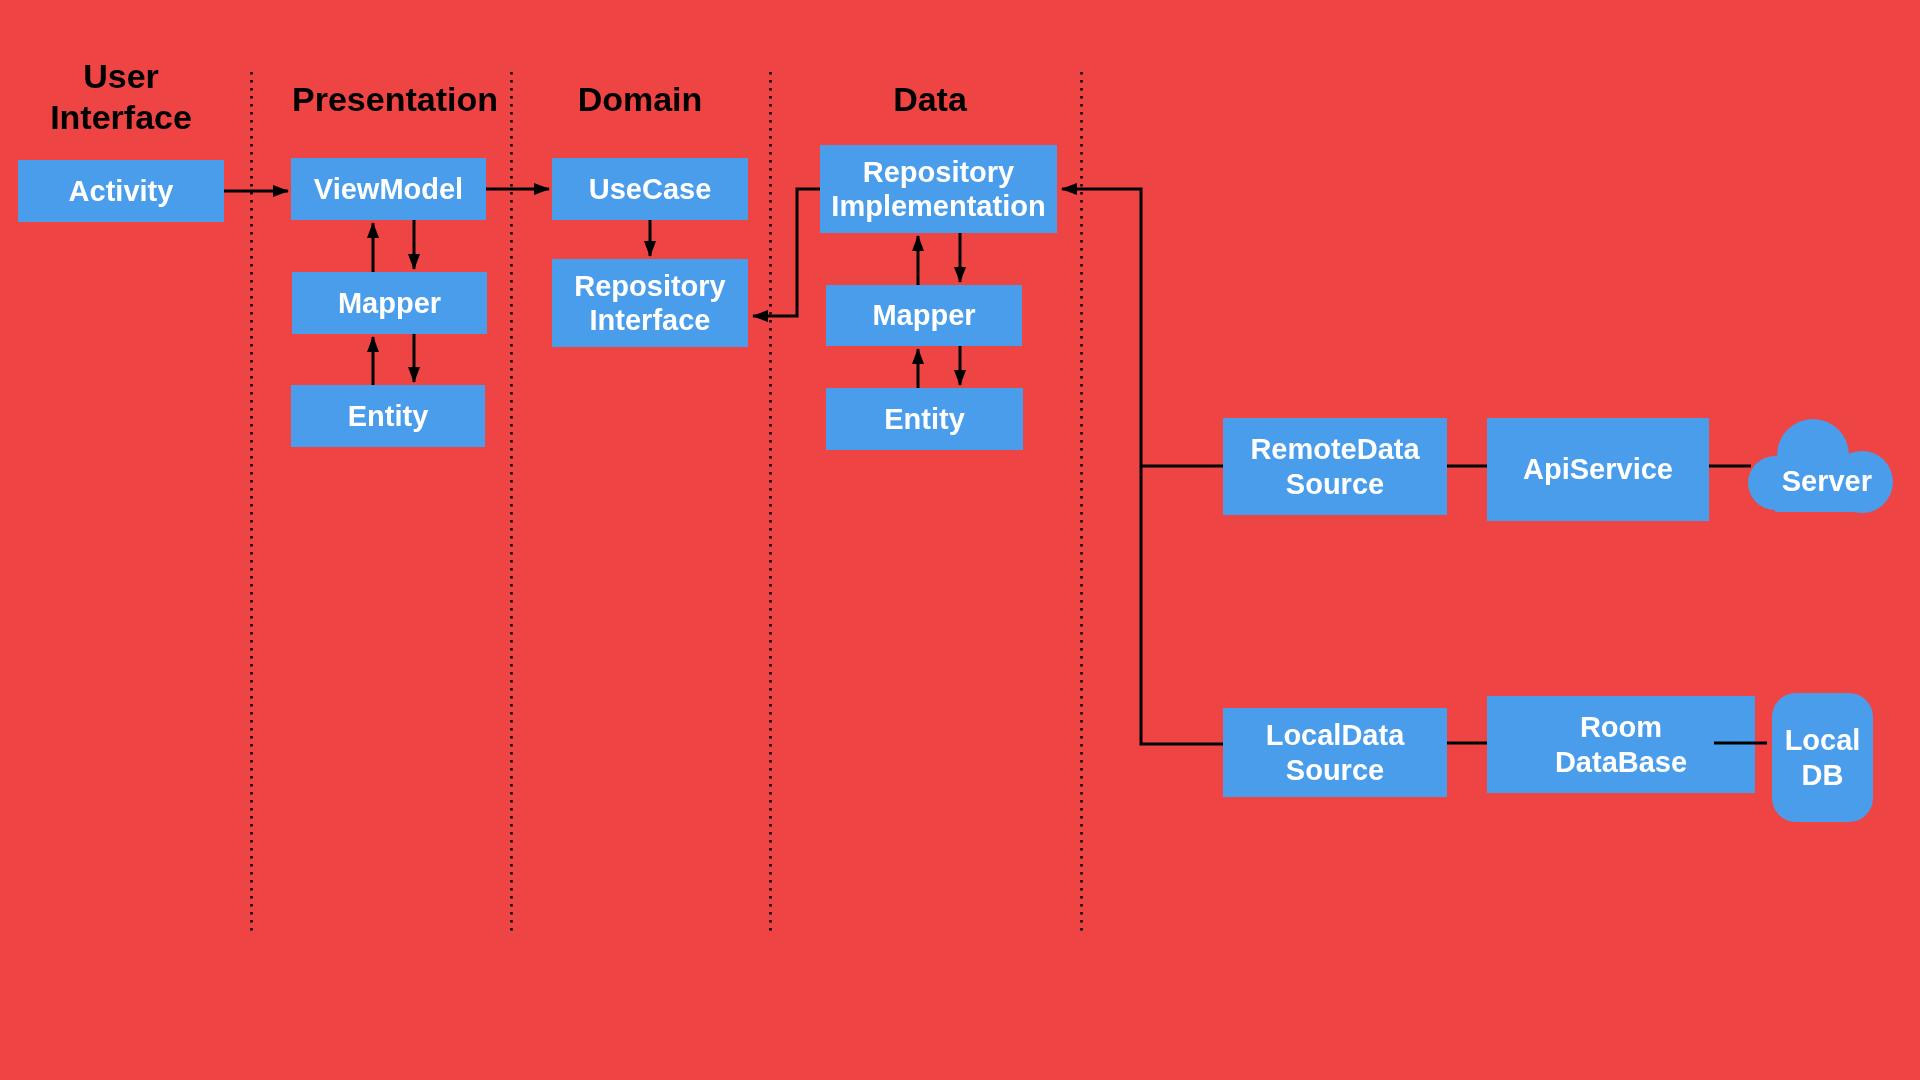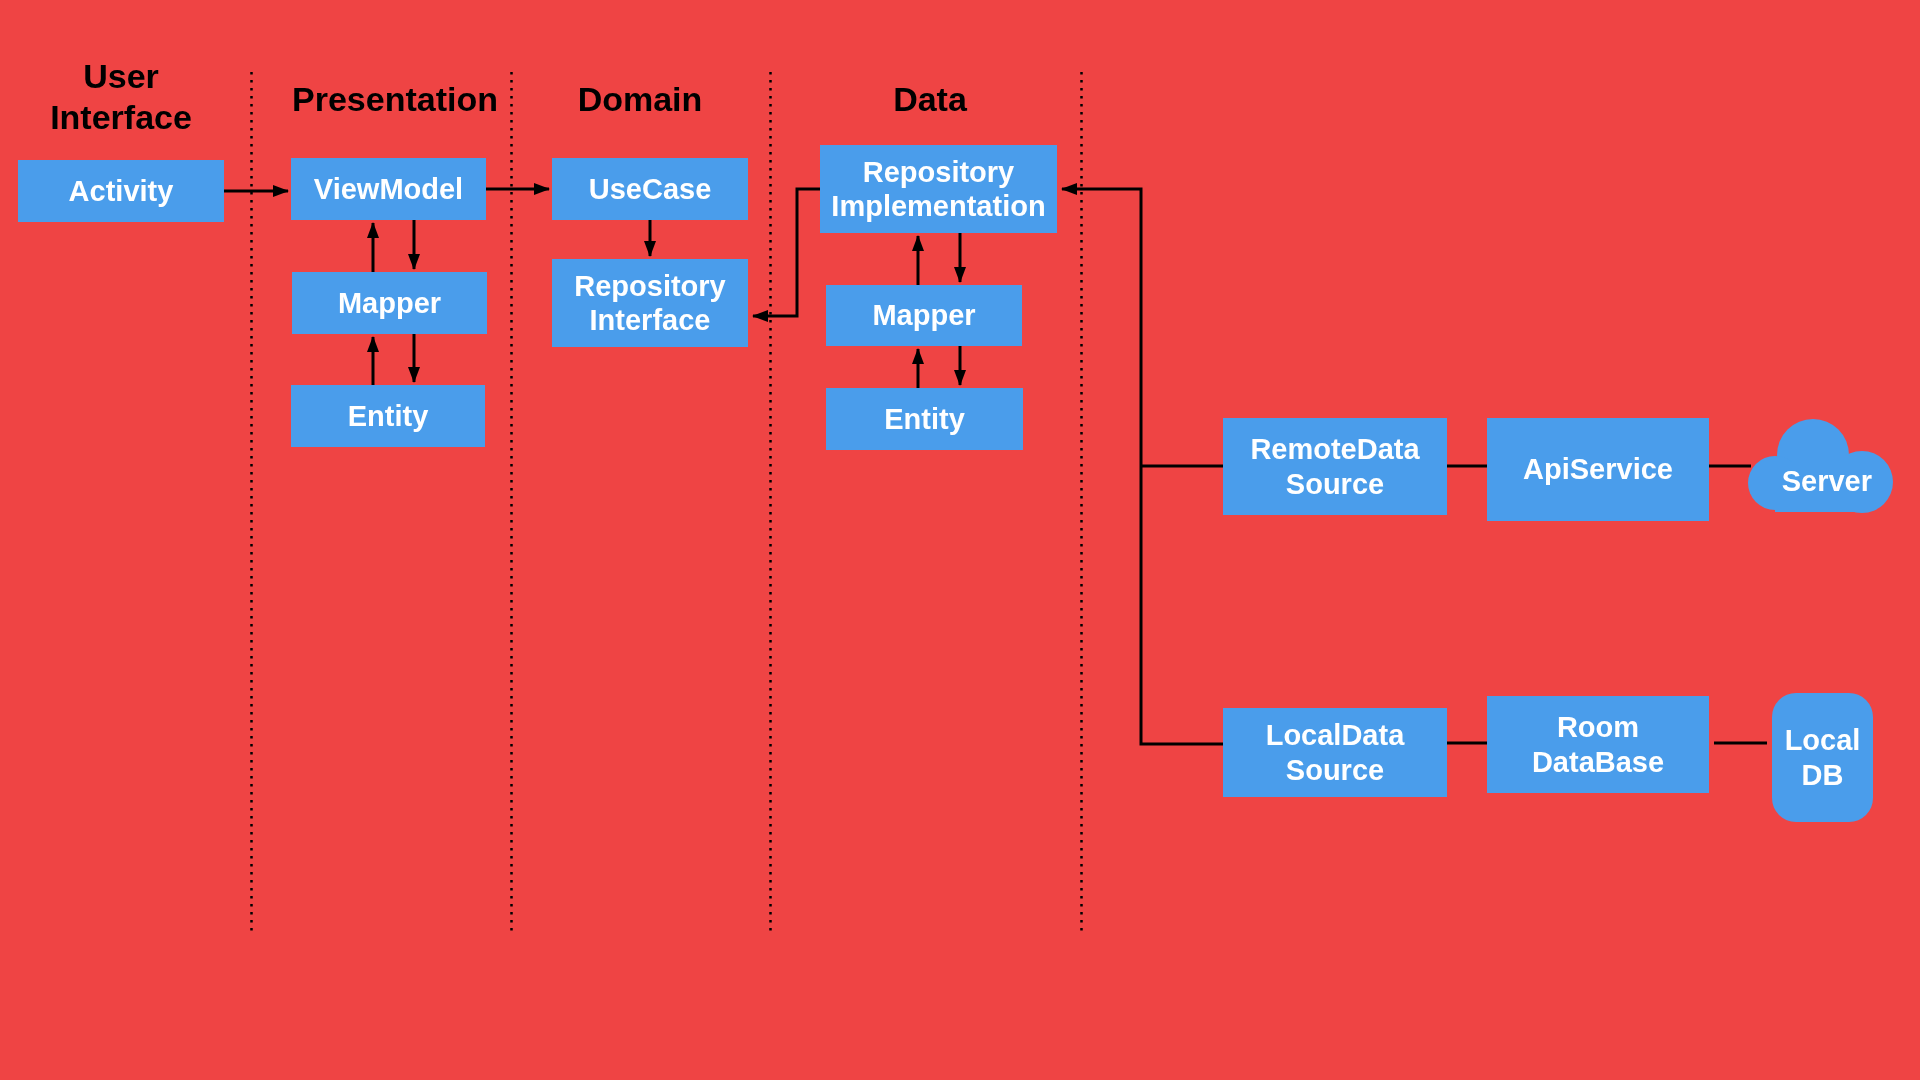--- a/index.html
+++ b/index.html
@@ -70,21 +70,21 @@
 
   <div class="node" style="left:1487px;top:418px;width:222px;height:103px;">
     <span>ApiService</span>
   </div>
 
   <div class="node" style="left:1223px;top:696px;width:224px;height:89px;margin-top:12px;">
     <span>LocalData
 Source</span>
   </div>
 
-  <div class="node" style="left:1487px;top:696px;width:222px;height:97px;">
+  <div class="node" style="left:1487px;top:696px;width:268px;height:97px;">
     <span>Room
 DataBase</span>
   </div>
 
   <div class="node rounded" style="left:1772px;top:693px;width:101px;height:129px;align-items:center;">
     <span>Local
 DB</span>
   </div>
 
   <svg class="overlay" width="1920" height="1080" viewBox="0 0 1920 1080">

